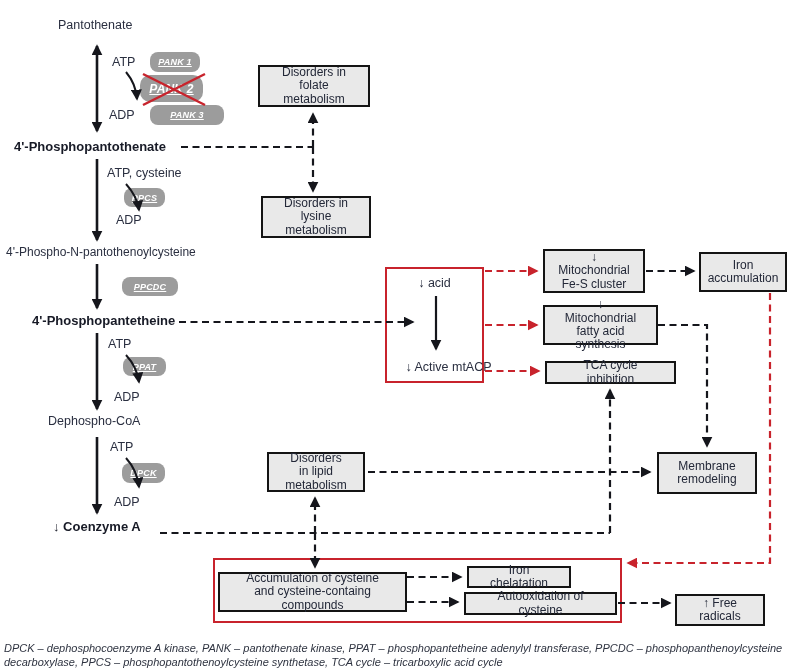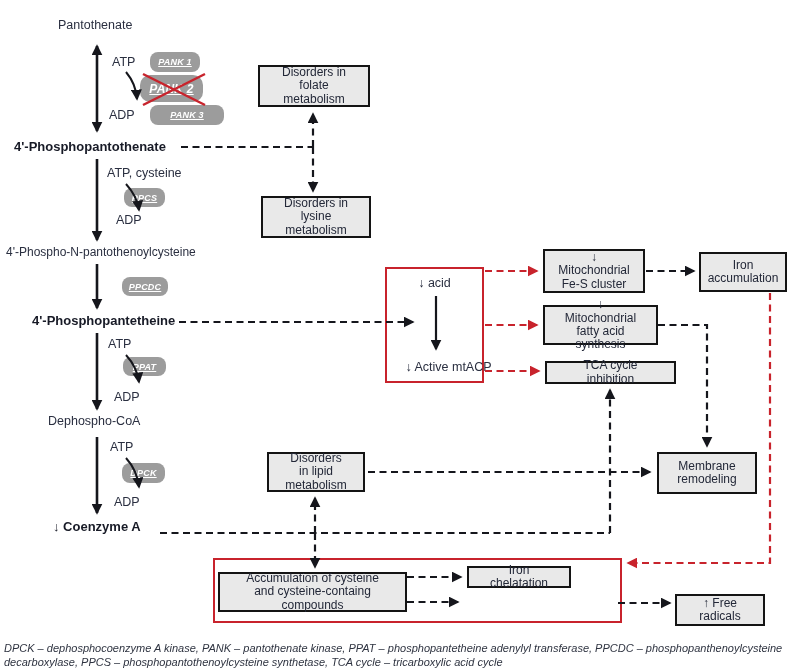--- a/index.html
+++ b/index.html
@@ -40,21 +40,21 @@
   <div class="cof" style="left:116px;top:213px;">ADP</div>
   <div class="cof" style="left:108px;top:337px;">ATP</div>
   <div class="cof" style="left:114px;top:390px;">ADP</div>
   <div class="cof" style="left:110px;top:440px;">ATP</div>
   <div class="cof" style="left:114px;top:495px;">ADP</div>
 
   <div class="badge" style="left:150px;top:52px;width:50px;height:20px;">PANK 1</div>
   <div class="badge big" style="left:140px;top:75px;width:63px;height:27px;">PANK 2</div>
   <div class="badge" style="left:150px;top:105px;width:74px;height:20px;">PANK 3</div>
   <div class="badge" style="left:124px;top:188px;width:41px;height:19px;">PPCS</div>
-  <div class="badge" style="left:122px;top:277px;width:46px;height:19px;">PPCDC</div>
+  <div class="badge" style="left:122px;top:277px;width:56px;height:19px;">PPCDC</div>
   <div class="badge" style="left:123px;top:357px;width:43px;height:19px;">PPAT</div>
   <div class="badge" style="left:122px;top:463px;width:43px;height:20px;">DPCK</div>
 
   <div class="gbox" style="left:258px;top:65px;width:112px;height:42px;">
       <span>Disorders in folate metabolism</span>
     </div>
   <div class="gbox" style="left:261px;top:196px;width:110px;height:42px;">
       <span>Disorders in lysine metabolism</span>
     </div>
   <div class="gbox" style="left:543px;top:249px;width:102px;height:44px;">
@@ -73,20 +73,23 @@
       <span>Disorders in lipid metabolism</span>
     </div>
   <div class="gbox" style="left:657px;top:452px;width:100px;height:42px;">
       <span>Membrane remodeling</span>
     </div>
   <div class="gbox" style="left:218px;top:572px;width:189px;height:40px;">
       <span>Accumulation of cysteine and cysteine-containg compounds</span>
     </div>
   <div class="gbox" style="left:467px;top:566px;width:104px;height:22px;">
       <span>Iron chelatation</span>
+    </div>
+  <div class="gbox" style="left:464px;top:592px;width:153px;height:23px;">
+      <span>Autooxidation of cysteine</span>
     </div>
   <div class="gbox" style="left:675px;top:594px;width:90px;height:32px;">
       <span>↑ Free radicals</span>
     </div>
 
   <div class="redbox" style="left:385px;top:267px;width:99px;height:116px;">
     <div class="rb-label" style="top:7px;">↓ acid</div>
     <div class="rb-label" style="bottom:7px;padding-left:14px;">↓ Active mtACP</div>
   </div>
 

